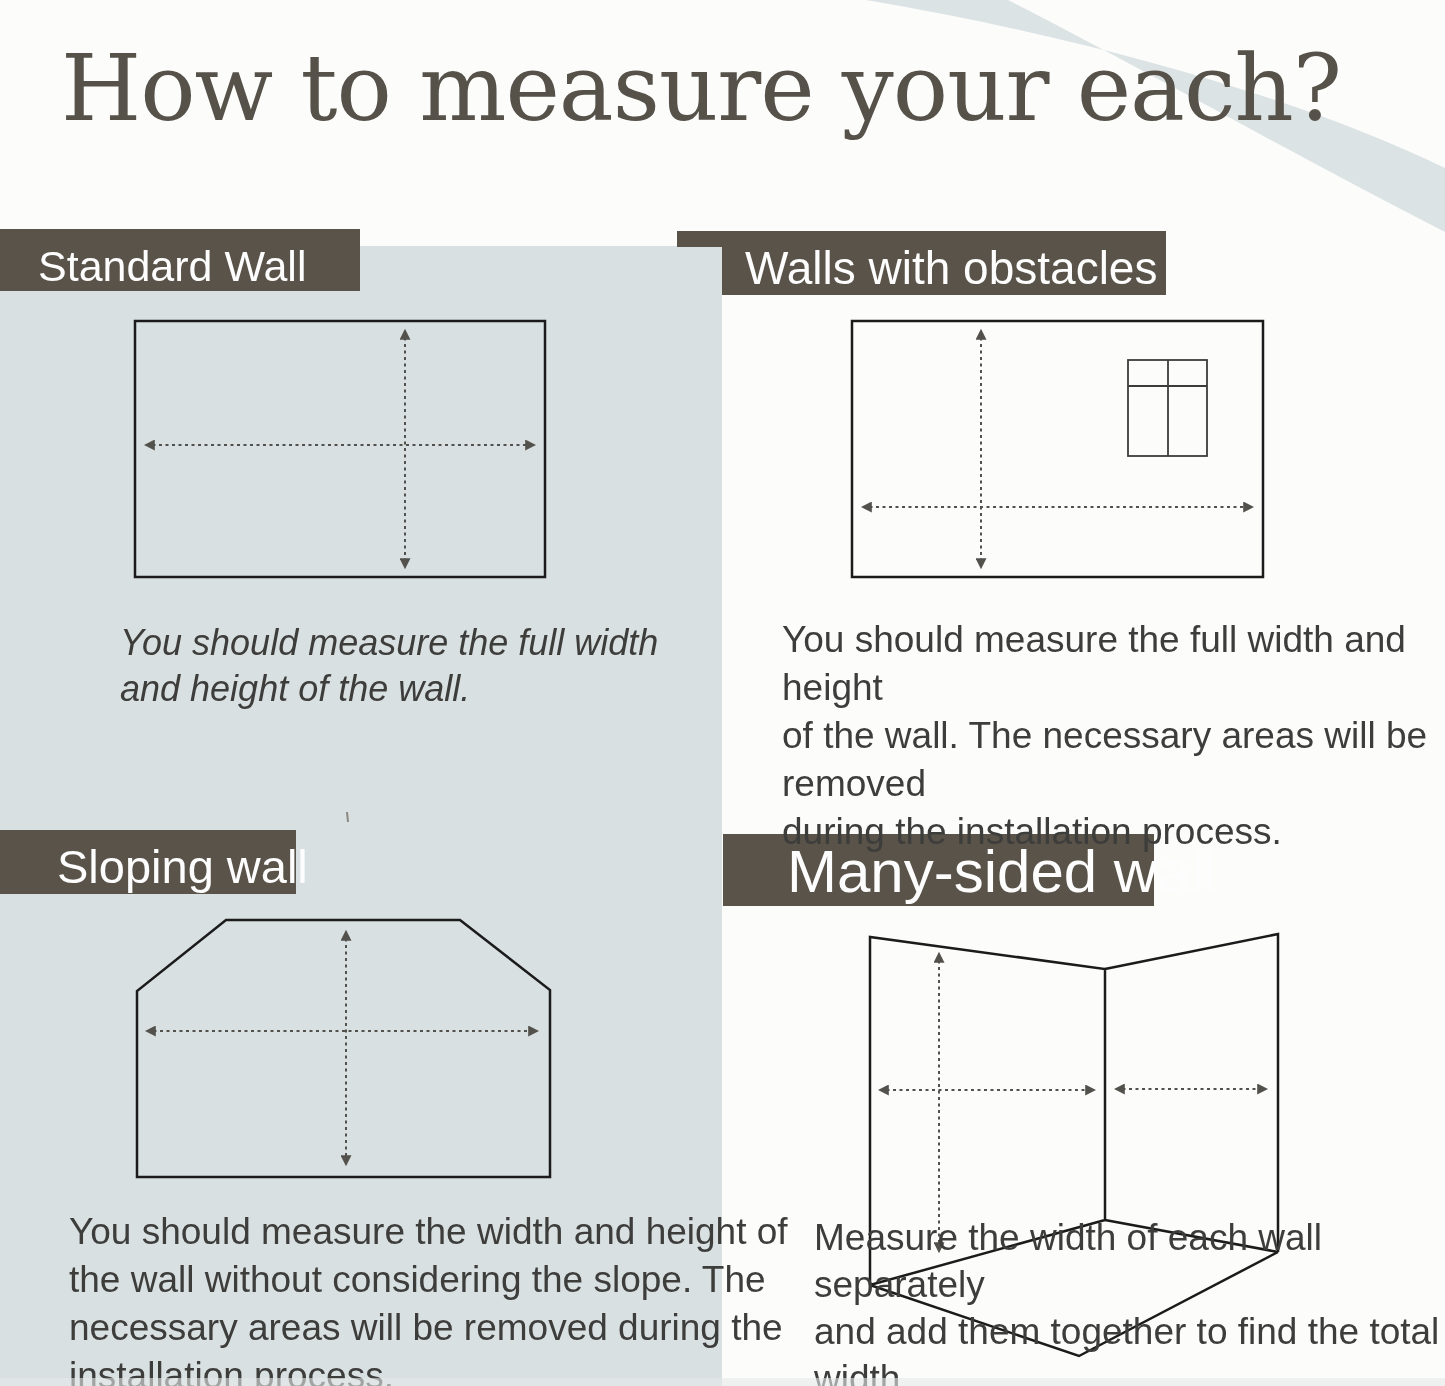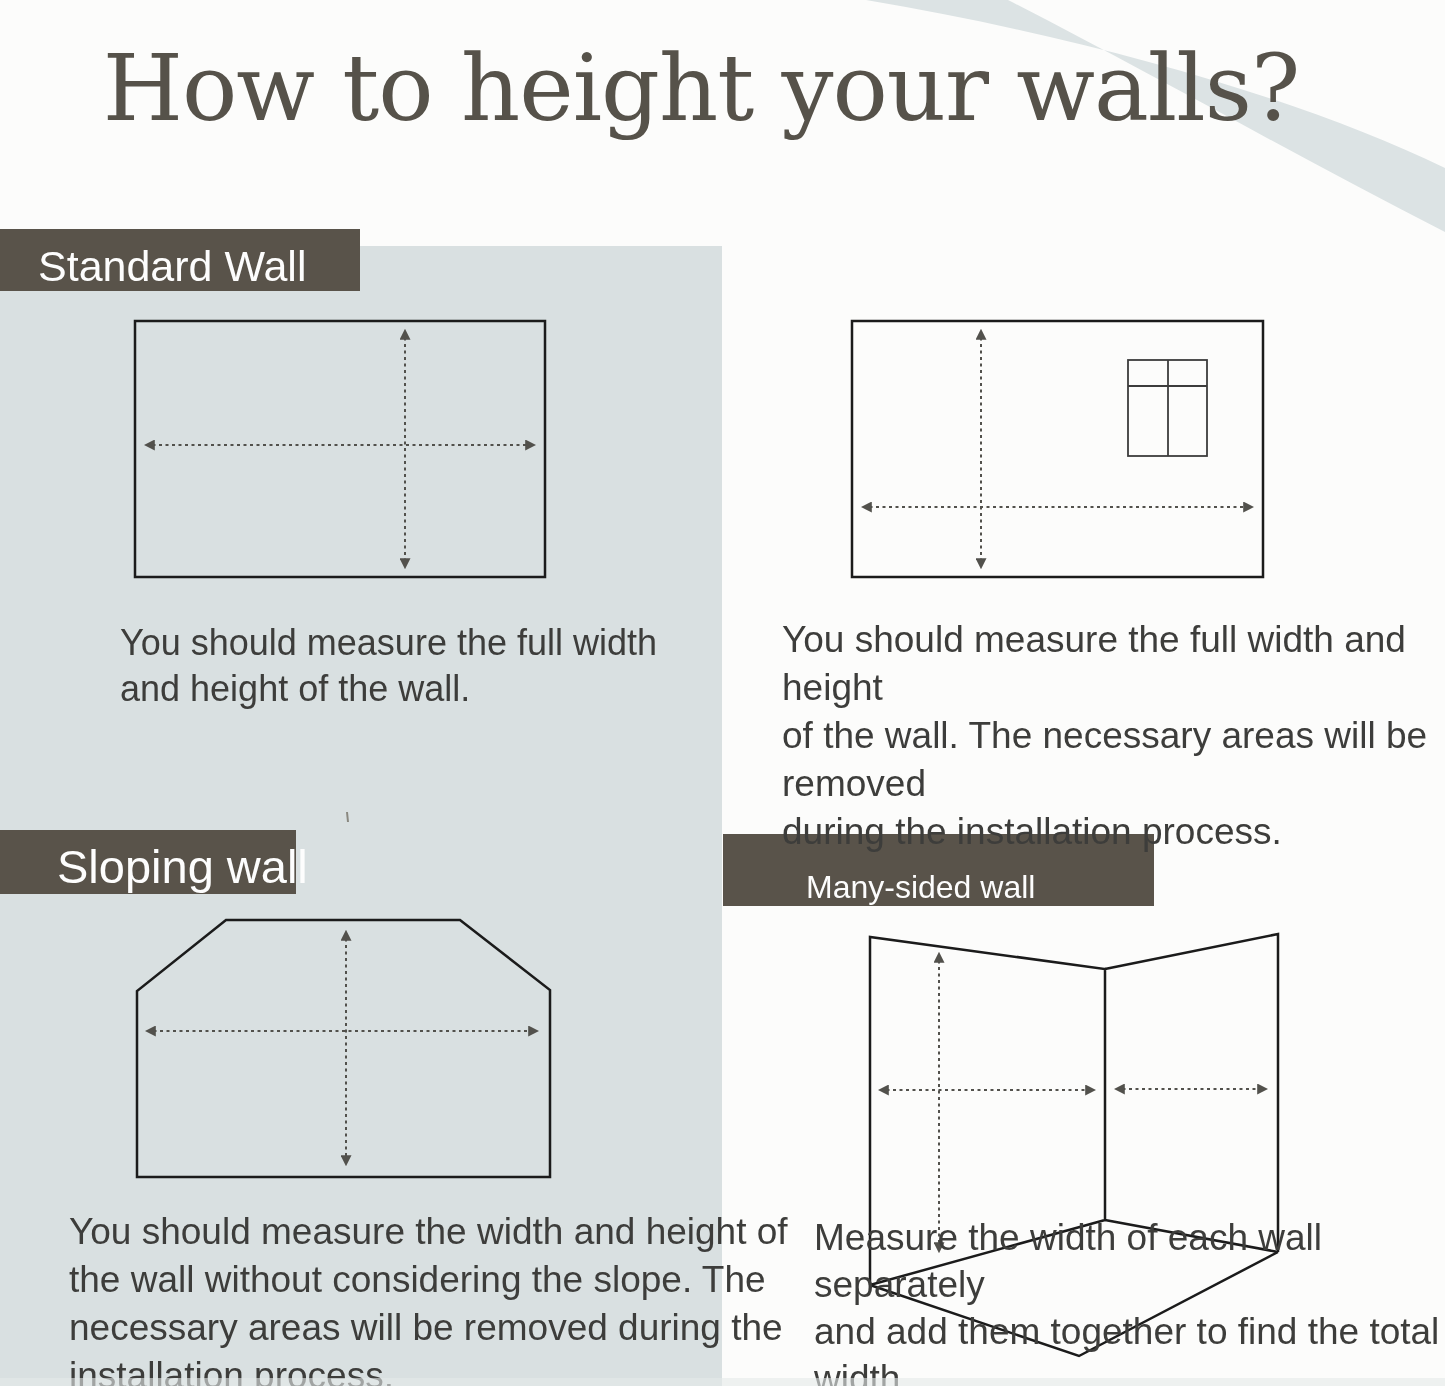--- a/index.html
+++ b/index.html
@@ -46,54 +46,57 @@
     box-sizing:border-box;
     white-space:nowrap;
   }
   .hdr-standard{left:0;top:229px;width:360px;height:62px;padding-left:38px;font-size:43px;}
   .hdr-obstacles{left:722px;top:231px;width:444px;height:64px;padding-left:23px;font-size:46px;}
   .hdr-obstacles::before{
     content:"";position:absolute;left:-45px;top:0;width:45px;height:16px;
     background:var(--header-bg);
   }
   .hdr-sloping{left:0;top:830px;width:296px;height:64px;padding-left:57px;font-size:47px;}
-  .hdr-many{left:723px;top:834px;width:431px;height:72px;padding-left:83px;font-size:32px;}
+  .hdr-many{left:723px;top:834px;width:431px;height:72px;padding-left:64px;font-size:60px;}
   .diagrams{position:absolute;left:0;top:0;width:1445px;height:1386px;pointer-events:none;}
   .wall{fill:none;stroke:var(--wall-line);stroke-width:2.5;}
   .win{fill:none;stroke:#3c3c3c;stroke-width:1.8;}
   .dash{
     fill:none;stroke:var(--arrow);stroke-width:2;
     stroke-dasharray:3 3.5;
   }
   .tick{stroke:#8a8880;stroke-width:2;}
   .desc{
     position:absolute;
     color:var(--body-text);
     white-space:pre-line;
   }
-  .desc-standard{left:120px;top:620px;font-size:36px;line-height:46px;}
+  .desc-standard{left:120px;top:620px;font-size:36px;line-height:46px;font-style:italic;}
   .desc-obstacles{left:782px;top:616px;font-size:37px;line-height:48px;}
   .desc-sloping{left:69px;top:1208px;font-size:37px;line-height:48px;}
   .desc-many{left:814px;top:1214px;font-size:37px;line-height:47px;}
 </style>
 </head>
 <body>
 
 <div class="canvas">
 
   <div class="left-panel"></div>
 
   <svg class="ribbon-svg" viewBox="0 0 1445 300" xmlns="http://www.w3.org/2000/svg" aria-hidden="true">
     <path d="M 866 0 L 1008 0 C 1160 78, 1300 158, 1445 232 L 1445 168 C 1300 98, 1090 38, 866 0 Z" fill="var(--ribbon)"></path>
   </svg>
 
-  <h1 class="page-title">How to height your walls?</h1>
+  <h1 class="page-title">How to measure your each?</h1>
 
   <div class="sec-header hdr-standard">
     <span>Standard Wall</span>
+  </div>
+  <div class="sec-header hdr-obstacles">
+    <span>Walls with obstacles</span>
   </div>
   <div class="sec-header hdr-sloping">
     <span>Sloping wall</span>
   </div>
   <div class="sec-header hdr-many">
     <span>Many-sided wall</span>
   </div>
 
   <svg class="diagrams" viewBox="0 0 1445 1386" xmlns="http://www.w3.org/2000/svg" aria-hidden="true">
     <defs>

